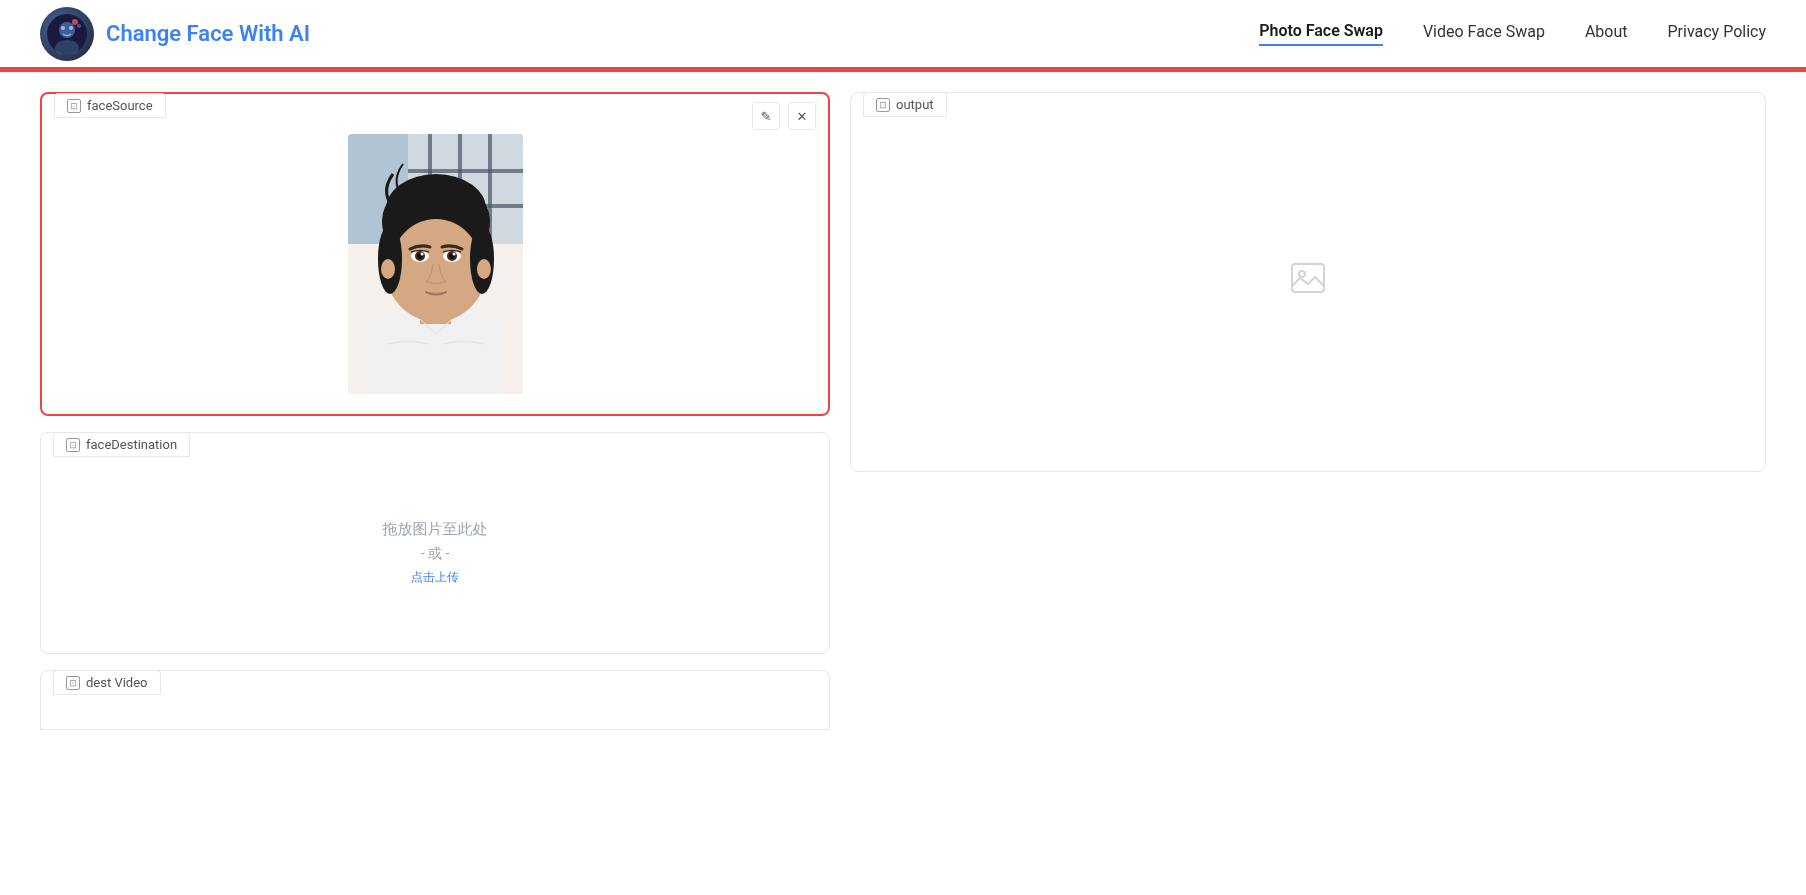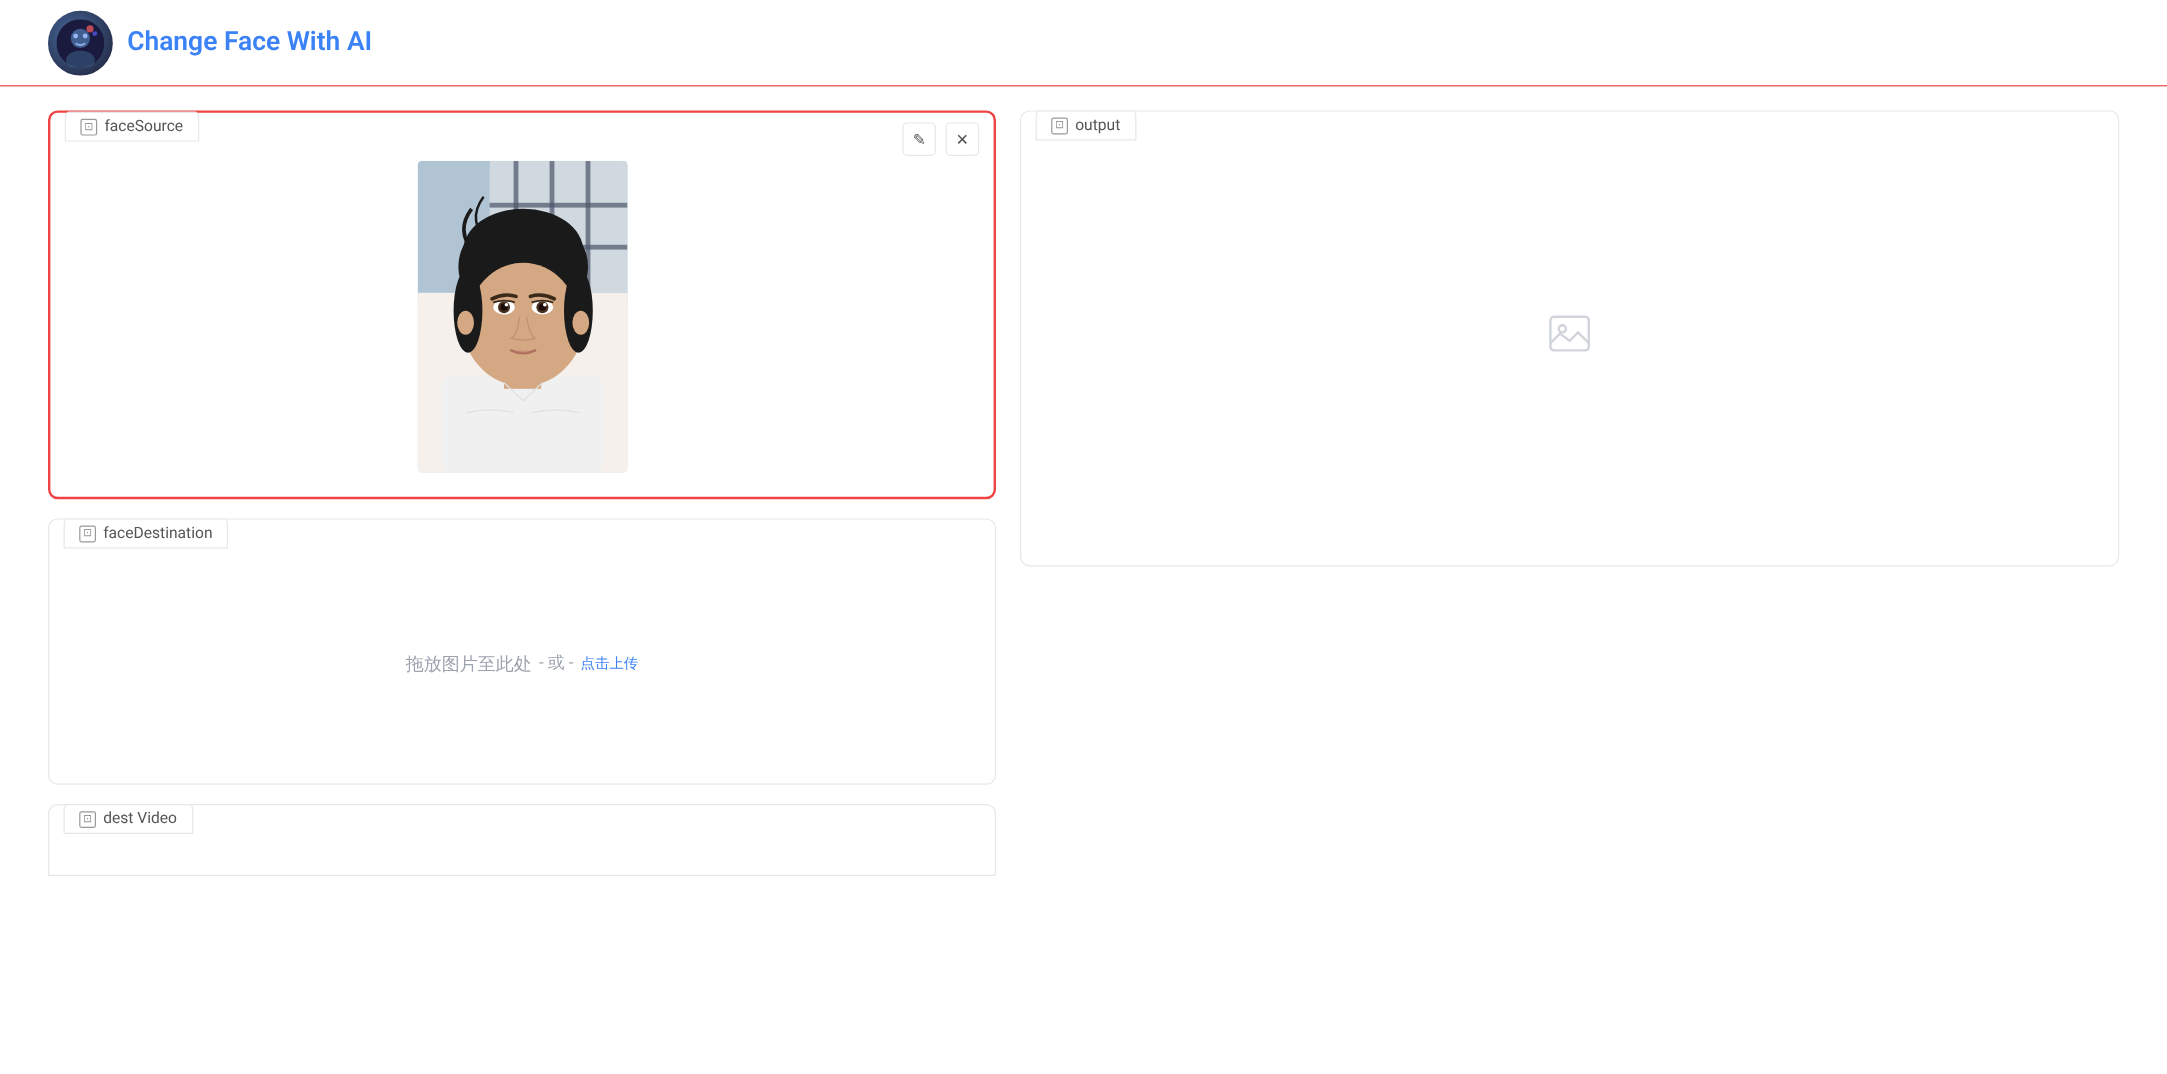--- a/index.html
+++ b/index.html
@@ -14,21 +14,21 @@
       color: #333;
       min-height: 895px;
     }
 
     
     .header {
       display: flex;
       align-items: center;
       justify-content: space-between;
       padding: 6px 40px;
-      border-bottom: 1px solid #ef4444;
+      border-bottom: 5px solid #ef4444;
       height: 72px;
     }
 
     .logo-area {
       display: flex;
       align-items: center;
       gap: 12px;
     }
 
     .logo-circle {
@@ -198,20 +198,21 @@
       font-size: 14px;
       color: #333;
       outline: none;
     }
 
     
     .face-dest-panel {
       min-height: 220px;
       padding: 40px 20px 20px;
       display: flex;
+      flex-direction: column;
       align-items: center;
       justify-content: center;
       gap: 6px;
     }
 
     .drop-text {
       font-size: 15px;
       color: #9ca3af;
     }
 
@@ -286,20 +287,26 @@
         <ellipse cx="20" cy="34" rx="12" ry="8" fill="#3a5a80" opacity="0.6"></ellipse>
         <circle cx="16" cy="14" r="2" fill="#a0c0ff" opacity="0.9"></circle>
         <circle cx="24" cy="14" r="2" fill="#a0c0ff" opacity="0.9"></circle>
         <path d="M16 20 Q20 23 24 20" stroke="#a0c0ff" stroke-width="1.5" fill="none" opacity="0.8"></path>
         <circle cx="28" cy="8" r="3" fill="#ff6060" opacity="0.7"></circle>
         <circle cx="32" cy="12" r="2" fill="#6060ff" opacity="0.7"></circle>
       </svg>
     </div>
     <a class="logo-title">Change Face With AI</a>
   </div>
+  <nav class="nav-links">
+    <a class="nav-link active">Photo Face Swap</a>
+    <a class="nav-link">Video Face Swap</a>
+    <a class="nav-link">About</a>
+    <a class="nav-link">Privacy Policy</a>
+  </nav>
 </header>
 
 <div class="main-layout">
 
   <div class="left-column">
 
     <div class="panel highlighted">
       <div class="panel-tab highlighted">
         <div class="panel-icon">⊡</div>
         <span>faceSource</span>

